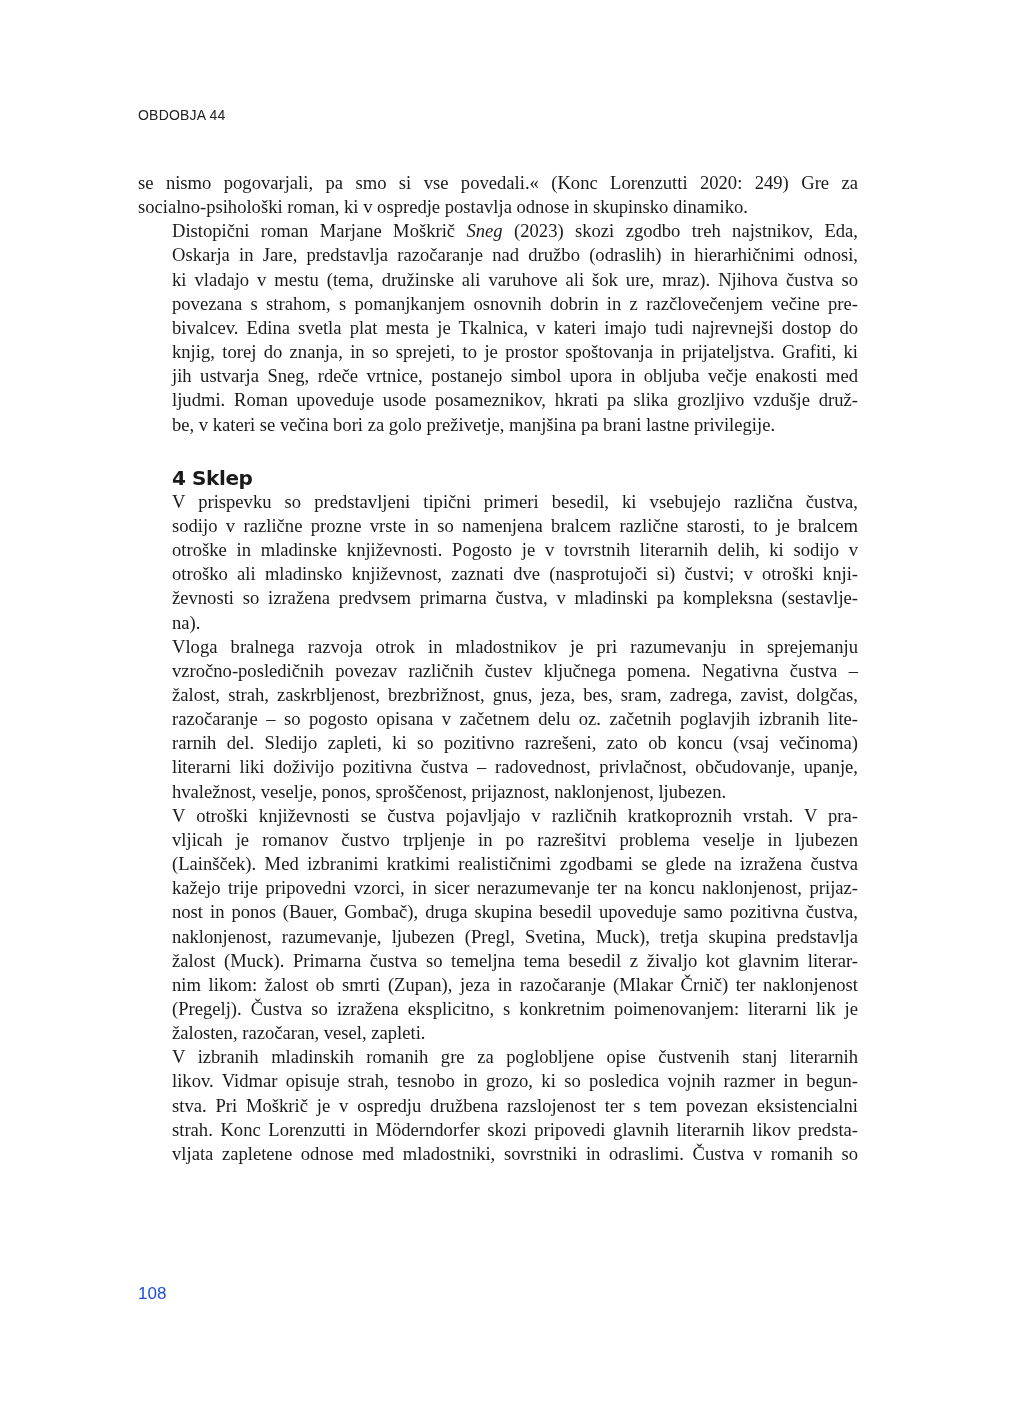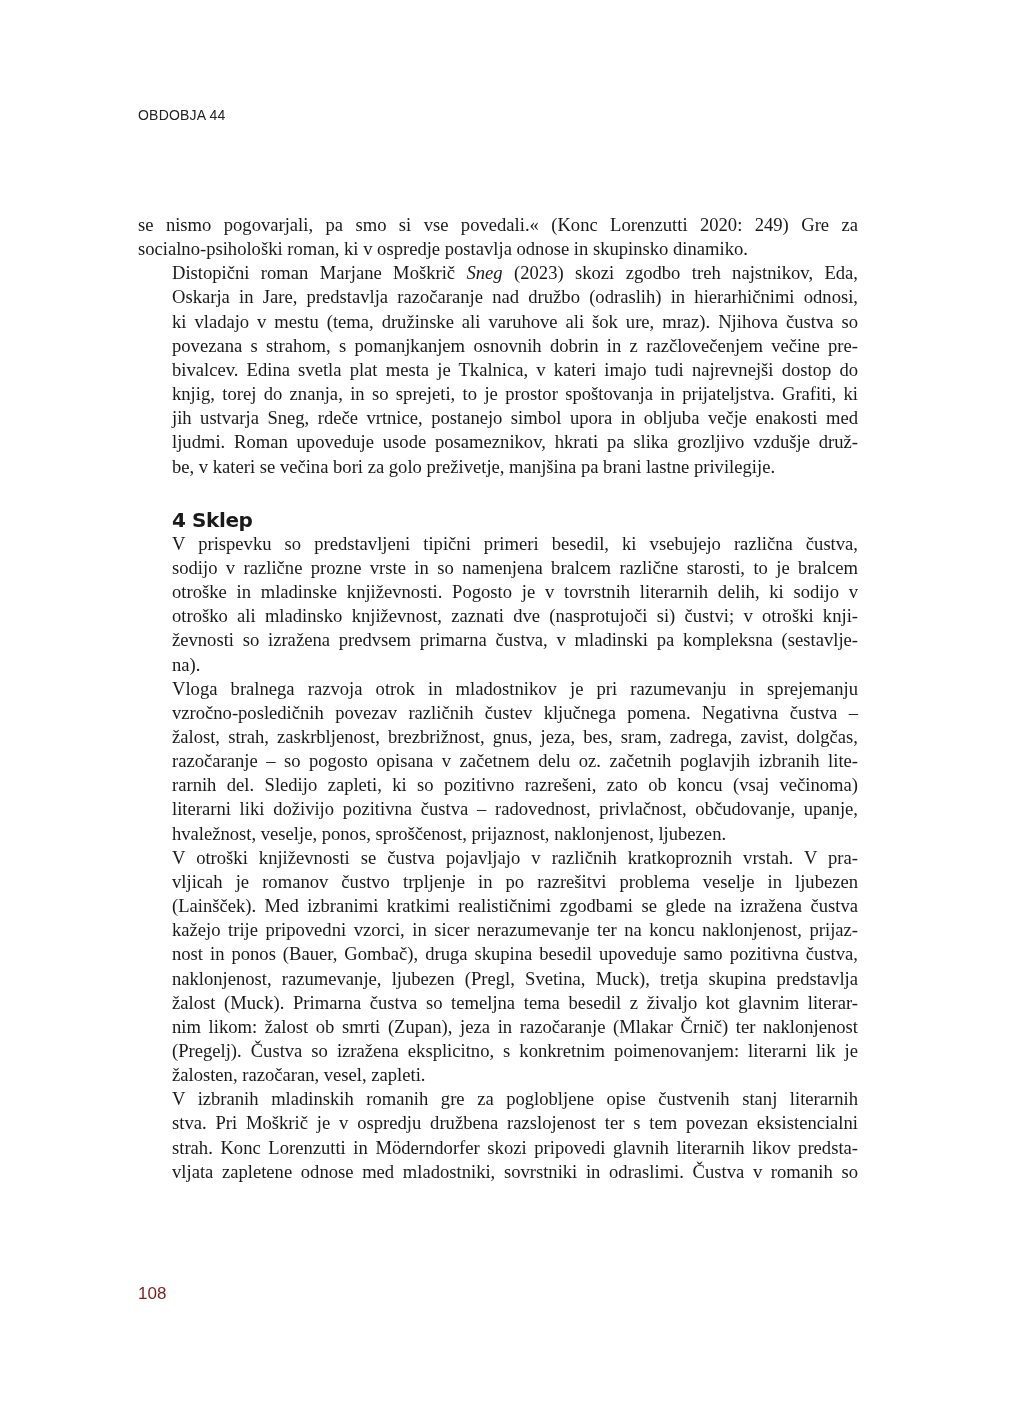--- a/index.html
+++ b/index.html
@@ -7,34 +7,33 @@
     .running-head {
       position: absolute; left: 138px; top: 107px;
       font-family: "Liberation Sans", sans-serif; font-size: 14px;
       color: #222; letter-spacing: 0.2px;
     }
     .body-text {
       position: absolute; left: 138px; top: 171px; width: 720px;
       font-family: "Liberation Serif", serif; font-size: 18.6px;
       line-height: 24.15px; color: #1a1a1a; text-align: justify;
       hyphens: manual;
-      margin-top: 42px;
     }
     .body-text p { margin: 0; text-indent: 34px; }
     .body-text p.first { text-indent: 0; }
     .section-heading {
       margin: 29px 0 0 34px; font-family: "DejaVu Sans", sans-serif;
       font-weight: bold; font-size: 20px; line-height: 24px; color: #1a1a1a;
       letter-spacing: -0.4px;
     }
     .line { display: block; text-align: justify; text-align-last: justify; }
     .line.last { text-align-last: left; }
     .page-number {
       position: absolute; left: 138px; top: 1284px;
-      font-family: "Liberation Sans", sans-serif; font-size: 17px; color: #7f1d1d;
+      font-family: "Liberation Sans", sans-serif; font-size: 17px; color: #1d4ed8;
     }
     em { font-style: italic; }
   </style>
 </head>
 <body>
 
 <div class="running-head">OBDOBJA 44</div>
 
 <div class="body-text">
 
@@ -84,20 +83,21 @@
     <span class="line">nost in ponos (Bauer, Gombač), druga skupina besedil upoveduje samo pozitivna čustva,</span>
     <span class="line">naklonjenost, razumevanje, ljubezen (Pregl, Svetina, Muck), tretja skupina predstavlja</span>
     <span class="line">žalost (Muck). Primarna čustva so temeljna tema besedil z živaljo kot glavnim literar-</span>
     <span class="line">nim likom: žalost ob smrti (Zupan), jeza in razočaranje (Mlakar Črnič) ter naklonjenost</span>
     <span class="line">(Pregelj). Čustva so izražena eksplicitno, s konkretnim poimenovanjem: literarni lik je</span>
     <span class="line last">žalosten, razočaran, vesel, zapleti.</span>
   </p>
 
   <p>
     <span class="line">V izbranih mladinskih romanih gre za poglobljene opise čustvenih stanj literarnih</span>
+    <span class="line">likov. Vidmar opisuje strah, tesnobo in grozo, ki so posledica vojnih razmer in begun-</span>
     <span class="line">stva. Pri Moškrič je v ospredju družbena razslojenost ter s tem povezan eksistencialni</span>
     <span class="line">strah. Konc Lorenzutti in Möderndorfer skozi pripovedi glavnih literarnih likov predsta-</span>
     <span class="line">vljata zapletene odnose med mladostniki, sovrstniki in odraslimi. Čustva v romanih so</span>
   </p>
 
 </div>
 
 <div class="page-number">108</div>
 
 </body></html>

